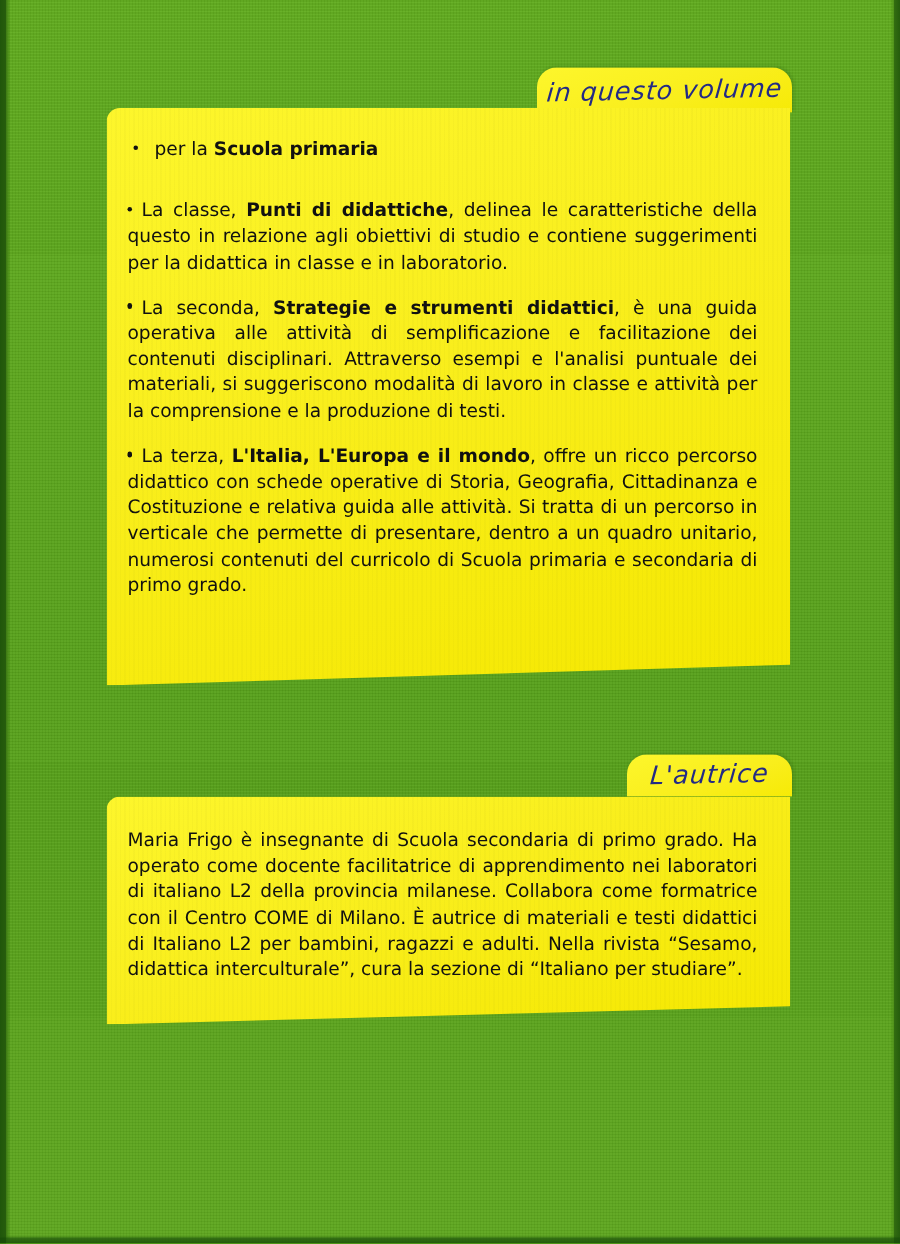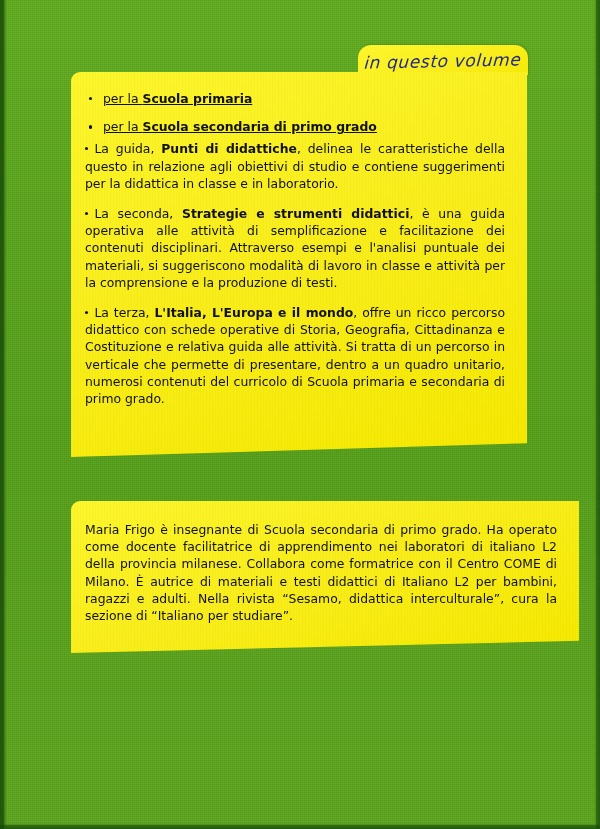--- a/index.html
+++ b/index.html
@@ -120,22 +120,22 @@
   #tab-volume {
     left: 358px;
     top: 45px;
     width: 170px;
     height: 30px;
   }
 
   
   #card-autrice {
     left: 71px;
-    top: 501px;
-    width: 508px;
+    top: 531px;
+    width: 456px;
     height: 152px;
     border-top-left-radius: 9px;
     clip-path: polygon(0 0, 100% 0, 100% 92%, 0 100%);
     box-shadow: 3px 3px 6px rgba(25,70,8,0.30);
   }
   #tab-autrice {
     left: 418px;
     top: 503px;
     width: 110px;
     height: 28px;
@@ -172,23 +172,22 @@
   }
   p.para.tight {
     margin-bottom: 11px;
   }
   p.last {
     margin-bottom: 0;
   }
 
   ul.bullets {
     list-style: none;
-    margin: 0 0 5px 0;
+    margin: 0 0 24px 0;
     padding: 0;
-    text-decoration: underline;
   }
   ul.bullets li {
     position: relative;
     padding-left: 18px;
     margin-bottom: 11px;
     color: #111111;
   }
   ul.bullets li:last-child {
     margin-bottom: 0;
   }
@@ -235,27 +234,24 @@
 
   <div class="card" id="card-volume">
     <div class="card-texture"></div>
     <div class="card-body">
 
 
       <ul class="bullets">
         <li>
           <span class="dot"></span><span>per la </span><strong class="bold">Scuola primaria</strong>
         </li>
-        <li>
-          <span class="dot"></span><span>per la </span><strong class="bold">Scuola secondaria di primo grado</strong>
-        </li>
       </ul>
 
 
-      <p class="para justified"><span class="inline-bullet"></span><span>La guida, </span><strong class="bold">Punti di didattiche</strong><span>, delinea le caratteristiche della questo in relazione agli obiettivi di studio e contiene suggerimenti per la didattica in classe e in laboratorio.</span></p>
+      <p class="para justified"><span class="inline-bullet"></span><span>La classe, </span><strong class="bold">Punti di didattiche</strong><span>, delinea le caratteristiche della questo in relazione agli obiettivi di studio e contiene suggerimenti per la didattica in classe e in laboratorio.</span></p>
 
       <p class="para justified"><span class="inline-bullet"></span><span>La seconda, </span><strong class="bold">Strategie e strumenti didattici</strong><span>, è una guida operativa alle attività di semplificazione e facilitazione dei contenuti disciplinari. Attraverso esempi e l'analisi puntuale dei materiali, si suggeriscono modalità di lavoro in classe e attività per la comprensione e la produzione di testi.</span></p>
 
       <p class="para justified last"><span class="inline-bullet"></span><span>La terza, </span><strong class="bold">L'Italia, L'Europa e il mondo</strong><span>, offre un ricco percorso didattico con schede operative di Storia, Geografia, Cittadinanza e Costituzione e relativa guida alle attività. Si tratta di un percorso in verticale che permette di presentare, dentro a un quadro unitario, numerosi contenuti del curricolo di Scuola primaria e secondaria di primo grado.</span></p>
 
     </div>
   </div>
 
   <div class="tab" id="tab-autrice">
     <span class="tab-label">L'autrice</span>

